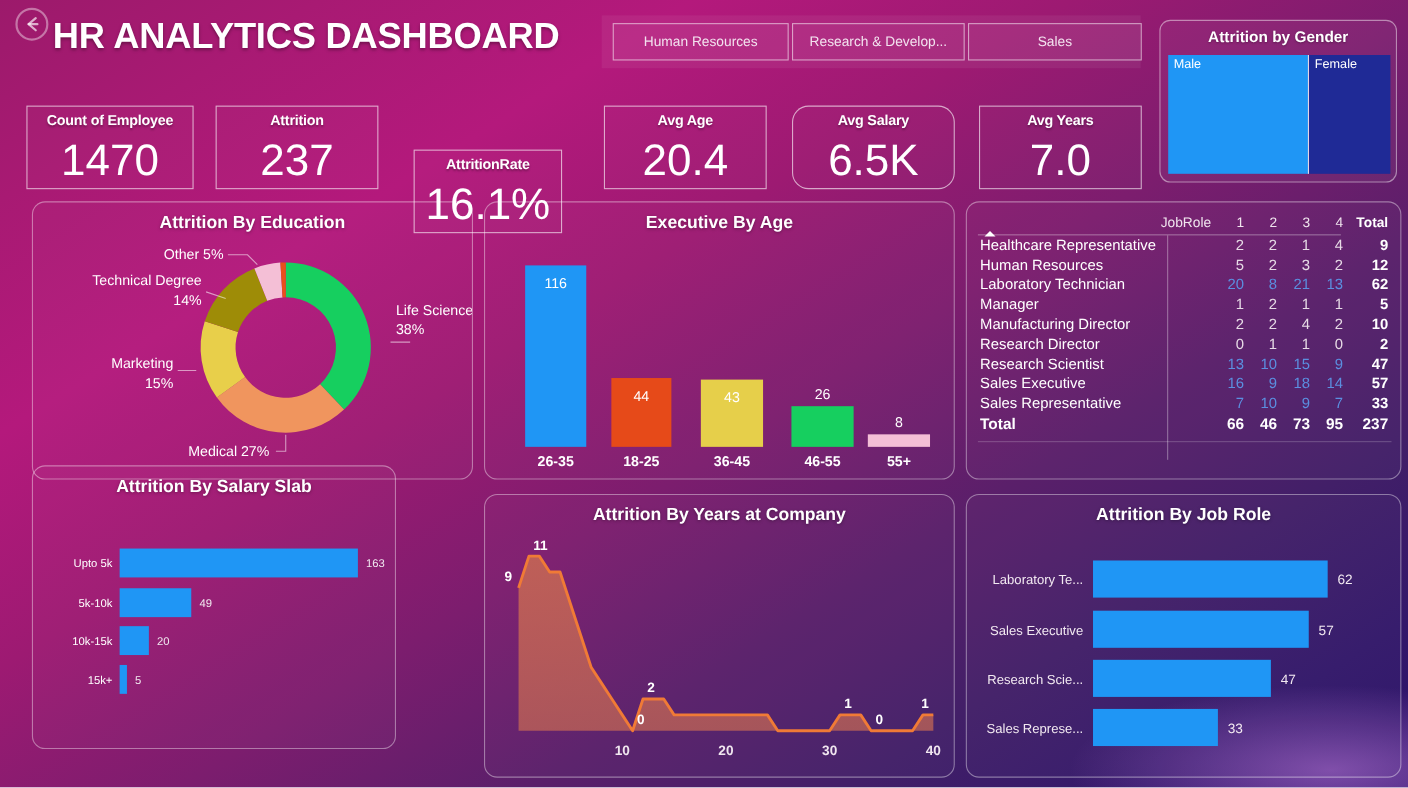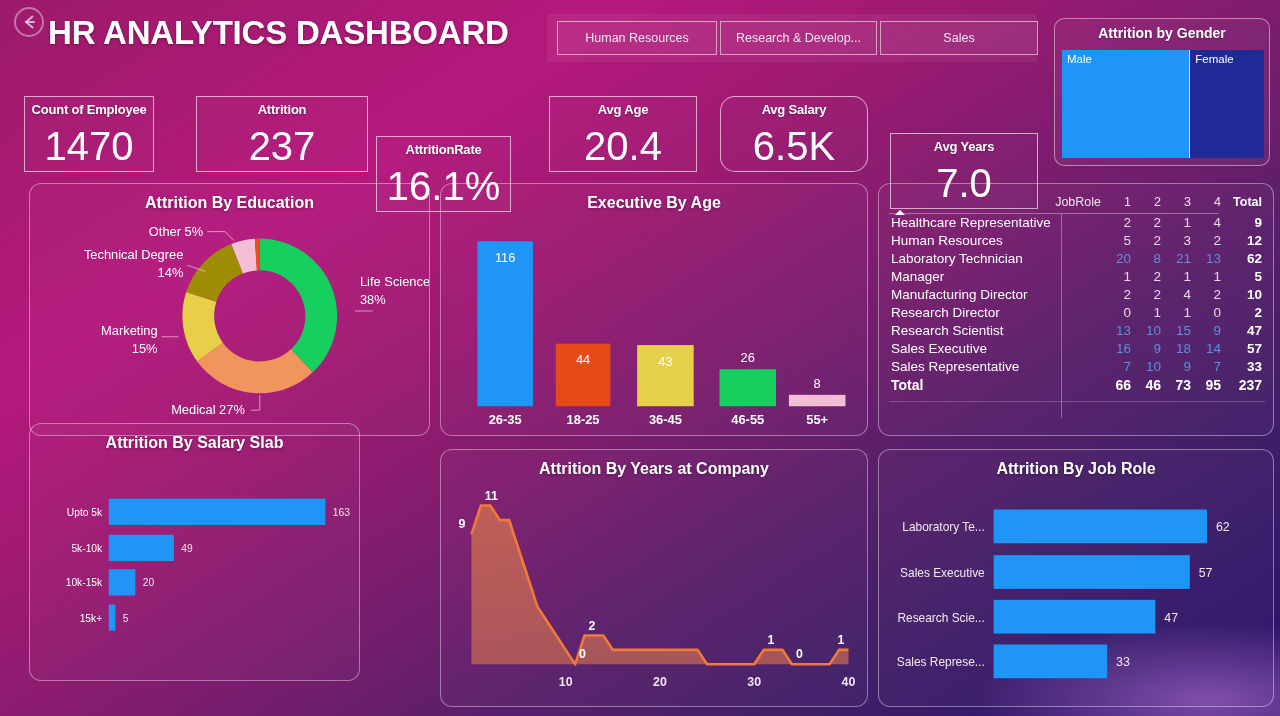--- a/index.html
+++ b/index.html
@@ -134,26 +134,26 @@
   .kpi-value {
     position: absolute;
     left: 0; bottom: 1px; width: 100%;
     text-align: center;
     font-size: 40px;
     font-weight: 300;
     color: #ffffff;
     line-height: 48px;
     letter-spacing: 0px;
   }
-  .kpi0 { left: 24px;   width: 130px; padding-left: 19px; }
-  .kpi1 { left: 196px;  width: 172px; }
+  .kpi0 { left: 24px;   width: 152px; padding-left: 19px; }
+  .kpi1 { left: 196px;  width: 148px; }
   .kpi2 { left: 376px;  width: 135px; margin-top: 40px; }
   .kpi3 { left: 549px;  width: 148px; }
   .kpi4 { left: 720px;  width: 148px; border-radius: 15px; }
-  .kpi5 { left: 890px;  width: 148px; margin-top: 37px; }
+  .kpi5 { left: 890px;  width: 148px; }
 
   
   .panel {
     position: absolute;
     border: 1px solid rgba(255,255,255,0.40);
     border-radius: 12px;
     background: rgba(255,255,255,0.025);
   }
   .panel-title {
     position: absolute;

